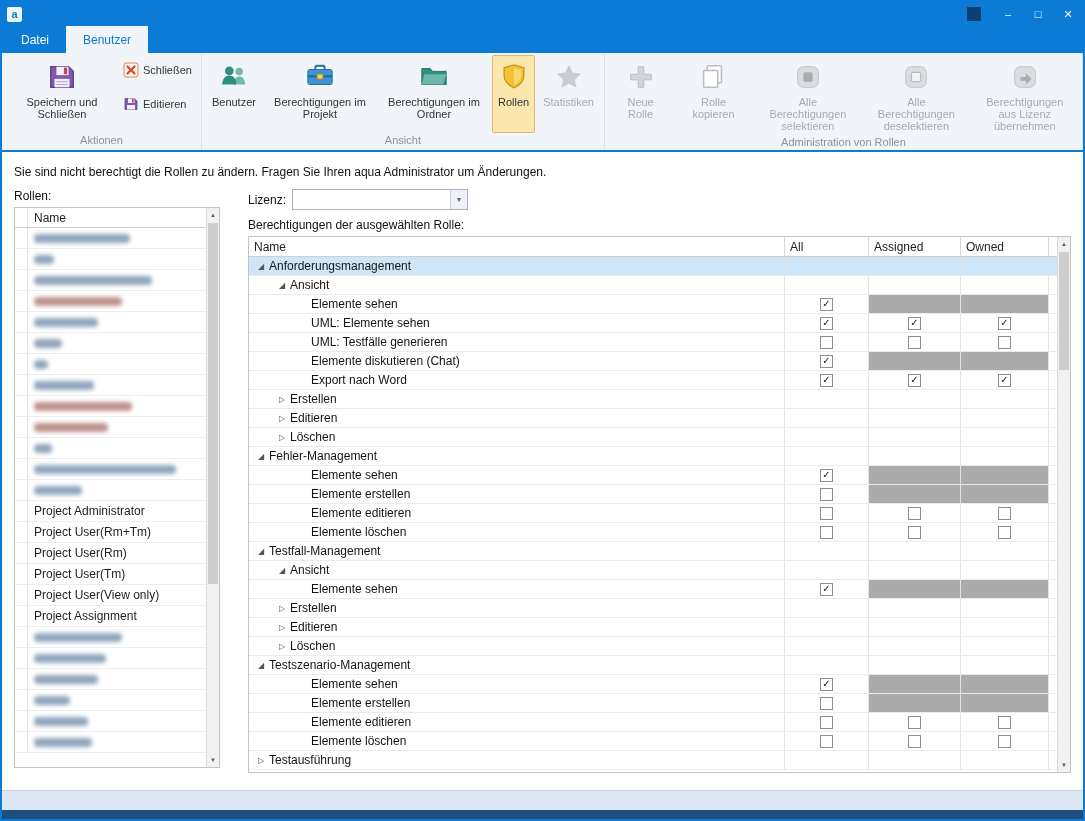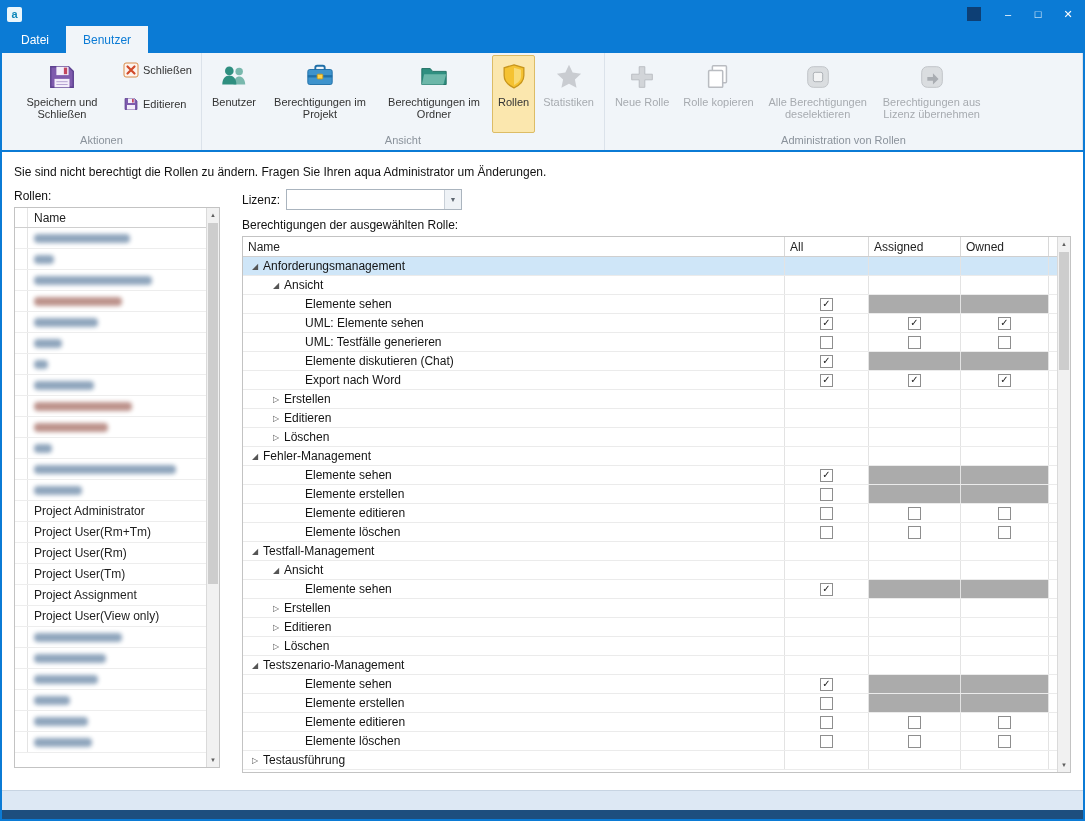--- a/index.html
+++ b/index.html
@@ -42,21 +42,21 @@
 .rl-header{height:20px;display:flex;border-bottom:1px solid #cfcfcf;flex:0 0 auto;}
 .rl-gut{width:13px;border-right:1px solid #e4e4e4;display:flex;align-items:center;justify-content:center;flex:0 0 auto;}
 .rl-hname{flex:1;display:flex;align-items:center;padding-left:6px;color:#222;}
 .rl-body{flex:1;overflow:hidden;}
 .rl-row{height:21px;display:flex;border-bottom:1px solid #ededed;}
 .rl-label{flex:1;display:flex;align-items:center;padding-left:6px;white-space:nowrap;overflow:hidden;}
 .curmark{font-size:7px;color:#3c3c3c;}
 .redacted{display:inline-block;height:9px;border-radius:4px;background:#90a6bd;filter:blur(2px);}
 .redacted.warm{background:#bd938c;}
 
-.right-col{flex:1;margin-left:22px;}
+.right-col{flex:1;margin-left:28px;}
 .license-row{display:flex;align-items:center;margin-bottom:8px;}
 .license-row .panel-label{margin:0 6px 0 0;}
 .combo{width:176px;height:21px;border:1px solid #aab4be;background:#fff;display:flex;}
 .combo-value{flex:1;padding:2px 4px;font-size:12px;}
 .combo-btn{width:17px;border-left:1px solid #c9d0d8;background:#eef2f6;display:flex;align-items:center;justify-content:center;}
 .combo-btn .chev{font-size:7px;color:#5d6670;}
 
 .perm-table{border:1px solid #c3c3c3;display:flex;background:#fff;height:537px;}
 .pt-inner{flex:1;display:flex;flex-direction:column;overflow:hidden;}
 .pt-header{height:20px;display:flex;border-bottom:1px solid #cfcfcf;flex:0 0 auto;}
@@ -217,20 +217,29 @@
                 <rect x="10" y="4" width="15" height="18" rx="1" fill="#fff" stroke="#b9bcc1" stroke-width="1.6"></rect>
                 <rect x="6" y="9" width="15" height="18" rx="1" fill="#fff" stroke="#b9bcc1" stroke-width="1.6"></rect>
               </svg>
             </span>
             <div class="llbl">Rolle kopieren</div>
           </div>
           <div class="rb-large disabled">
             <span class="ricon" style="height: 30px; width: 30px;">
               <svg width="30" height="30" viewBox="0 0 32 32">
                 <rect x="5" y="5" width="22" height="22" rx="6" fill="#dadde0" stroke="#bfc2c6"></rect>
+                <rect x="11" y="11" width="10" height="10" rx="2" fill="#a9adb2"></rect>
+              </svg>
+            </span>
+            <div class="llbl">Alle Berechtigungen selektieren</div>
+          </div>
+          <div class="rb-large disabled">
+            <span class="ricon" style="height: 30px; width: 30px;">
+              <svg width="30" height="30" viewBox="0 0 32 32">
+                <rect x="5" y="5" width="22" height="22" rx="6" fill="#dadde0" stroke="#bfc2c6"></rect>
                 <rect x="11" y="11" width="10" height="10" rx="2" fill="#f2f3f4" stroke="#a9adb2"></rect>
               </svg>
             </span>
             <div class="llbl">Alle Berechtigungen deselektieren</div>
           </div>
           <div class="rb-large disabled">
             <span class="ricon" style="height: 30px; width: 30px;">
               <svg width="30" height="30" viewBox="0 0 32 32">
                 <rect x="5" y="5" width="22" height="22" rx="6" fill="#dadde0" stroke="#bfc2c6"></rect>
                 <path d="M11 16 h6 v-4 l6 6 -6 6 v-4 h-6 z" fill="#a9adb2"></path>
@@ -345,25 +354,25 @@
                 <div class="rl-row">
                   <div class="rl-gut"></div>
                   <div class="rl-label">Project User(Rm)</div>
                 </div>
                 <div class="rl-row">
                   <div class="rl-gut"></div>
                   <div class="rl-label">Project User(Tm)</div>
                 </div>
                 <div class="rl-row">
                   <div class="rl-gut"></div>
+                  <div class="rl-label">Project User(View only)</div>
+                </div>
+                <div class="rl-row">
+                  <div class="rl-gut"></div>
                   <div class="rl-label">Project Assignment</div>
-                </div>
-                <div class="rl-row">
-                  <div class="rl-gut"></div>
-                  <div class="rl-label">Project User(View only)</div>
                 </div>
                 <div class="rl-row">
                   <div class="rl-gut"></div>
                   <div class="rl-label">
                     <span class="redacted" style="width: 88px;"></span>
                   </div>
                 </div>
                 <div class="rl-row">
                   <div class="rl-gut"></div>
                   <div class="rl-label">

